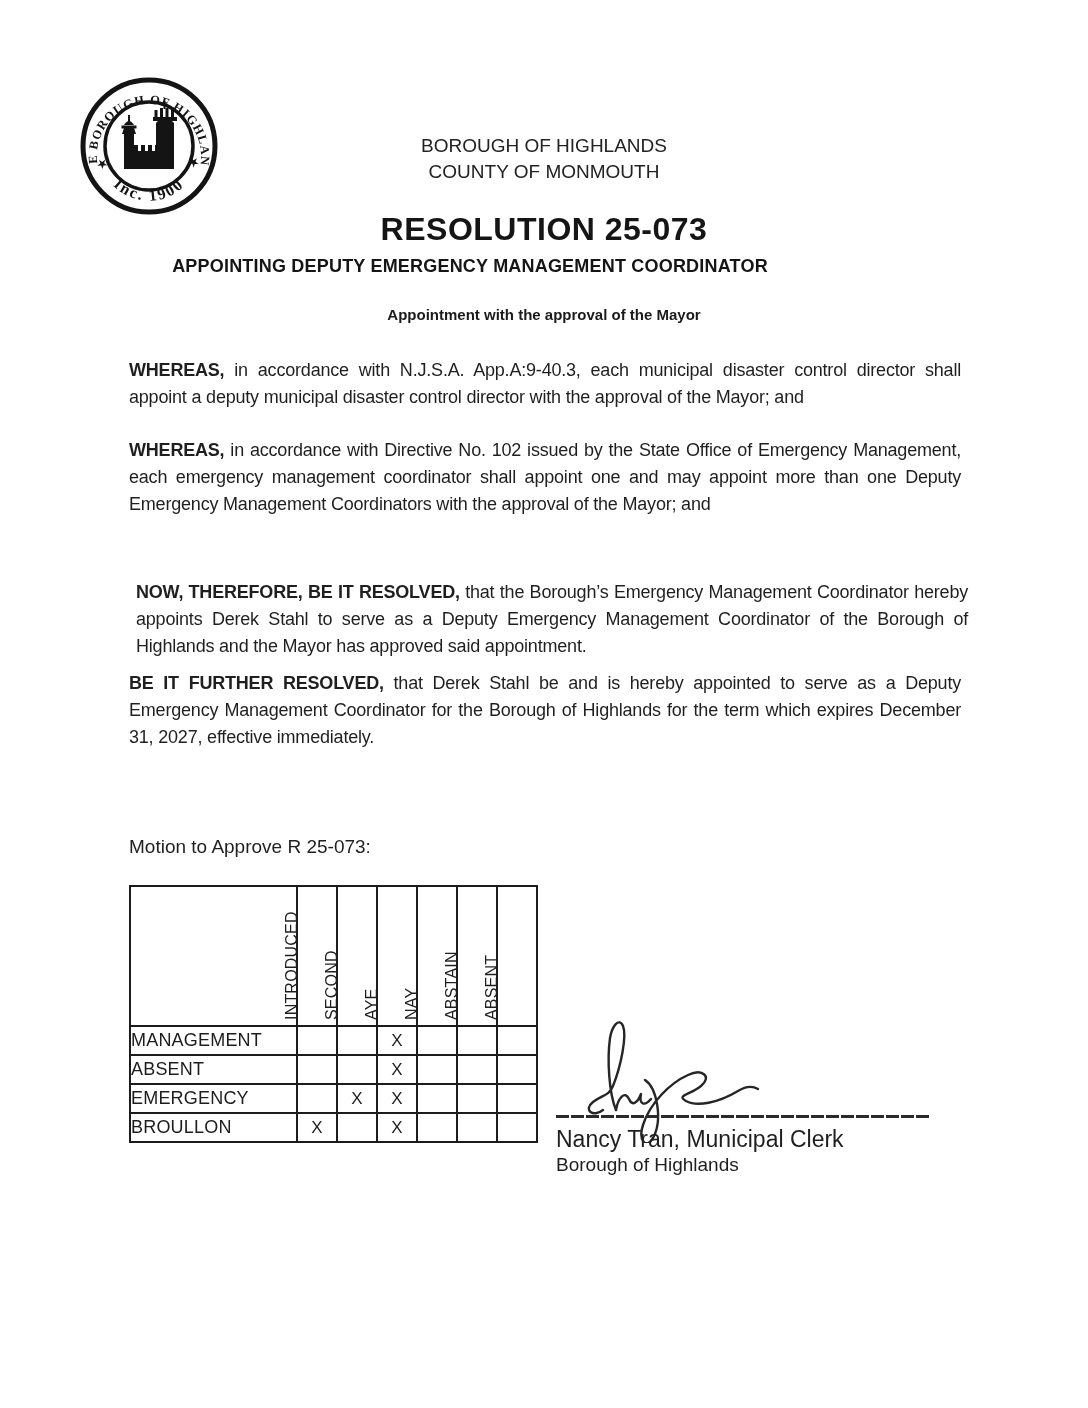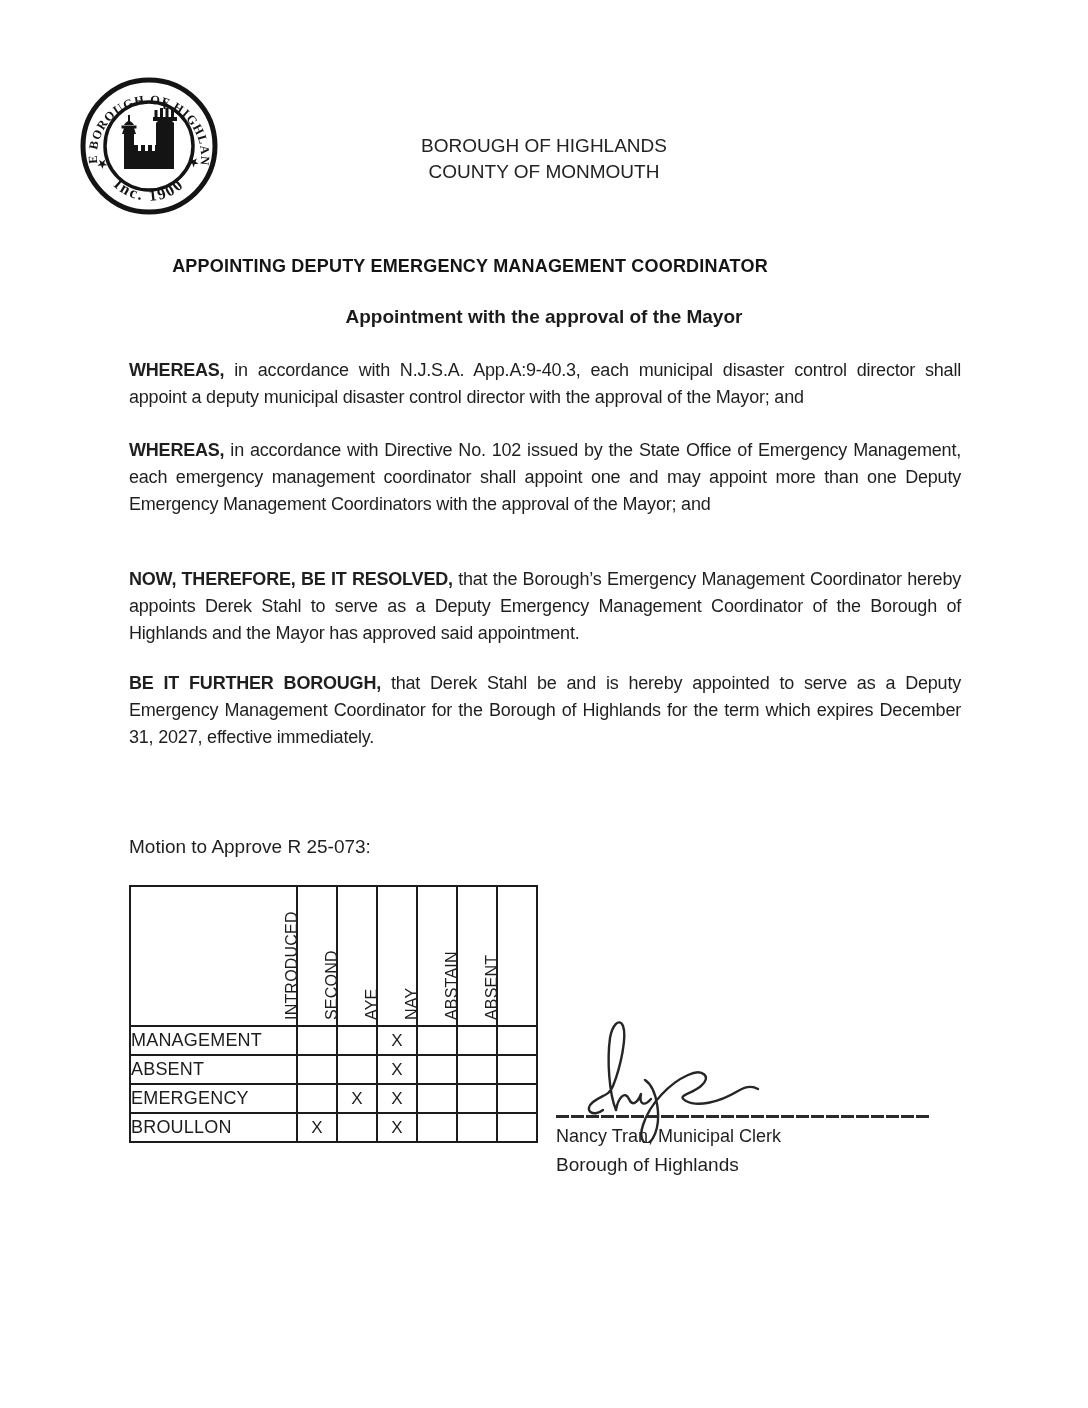--- a/index.html
+++ b/index.html
@@ -30,35 +30,35 @@
   }
   .doc-subtitle {
     left: 0; top: 256px; width: 940px;
     text-align: center;
     font-size: 18px; font-weight: bold; color: #151515;
     letter-spacing: 0.2px;
   }
   .doc-heading {
     left: 0; top: 306px; width: 1088px;
     text-align: center;
-    font-size: 19px; font-weight: bold; color: #1b1b1b;
+    font-size: 15px; font-weight: bold; color: #1b1b1b;
   }
 
   
   .para {
     left: 129px; width: 832px;
     font-size: 18px; line-height: 27px;
     text-align: justify;
     letter-spacing: -0.2px;
     color: #1f1f1f;
   }
   .para b { letter-spacing: -0.2px; }
   .p1 { top: 357px; }
   .p2 { top: 437px; }
-  .p3 { top: 566px; }
+  .p3 { top: 579px; margin-left: 7px; }
   .p4 { top: 670px; }
 
   .motion-line {
     left: 129px; top: 836px; width: 500px;
     font-size: 19px; color: #1f1f1f;
   }
 
   
   .vote-table-wrap { left: 129px; top: 885px; }
   table.vote {
@@ -109,21 +109,21 @@
   .date-line .date-value { margin-left: 22px; }
 
   .signature-svg { left: 575px; top: 1018px; }
   .signature-line {
     left: 556px; top: 1115px;
     width: 374px; height: 3px;
     background: repeating-linear-gradient(to right, #2a2a2a 0 13px, transparent 13px 15px);
   }
   .clerk-name {
     left: 556px; top: 1126px; width: 420px;
-    font-size: 18px; color: #1f1f1f;
+    font-size: 23px; color: #1f1f1f;
   }
   .clerk-org {
     left: 556px; top: 1154px; width: 420px;
     font-size: 19px; color: #1f1f1f;
   }
 
   .seal-wrap { left: 76px; top: 71px; }
 </style>
 </head>
 <body>
@@ -167,30 +167,31 @@
         <rect x="87.5" y="30" width="2" height="8"></rect>
       </g>
     </svg>
   </div>
 
   <div class="abs doc-header">
     <div>BOROUGH OF HIGHLANDS</div>
     <div>COUNTY OF MONMOUTH</div>
   </div>
 
+  <div class="abs doc-title">RESOLUTION 25-073</div>
   <div class="abs doc-subtitle">APPOINTING DEPUTY EMERGENCY MANAGEMENT COORDINATOR</div>
   <div class="abs doc-heading">Appointment with the approval of the Mayor</div>
 
   <p class="abs para p1"><b>WHEREAS,</b><span> in accordance with N.J.S.A. App.A:9-40.3, each municipal disaster control director shall appoint a deputy municipal disaster control director with the approval of the Mayor; and</span></p>
 
   <p class="abs para p2"><b>WHEREAS,</b><span> in accordance with Directive No. 102 issued by the State Office of Emergency Management, each emergency management coordinator shall appoint one and may appoint more than one Deputy Emergency Management Coordinators with the approval of the Mayor; and</span></p>
 
   <p class="abs para p3"><b>NOW, THEREFORE, BE IT RESOLVED,</b><span> that the Borough’s Emergency Management Coordinator hereby appoints Derek Stahl to serve as a Deputy Emergency Management Coordinator of the Borough of Highlands and the Mayor has approved said appointment.</span></p>
 
-  <p class="abs para p4"><b>BE IT FURTHER BOROUGH,</b><span> that Derek Stahl be and is hereby appointed to serve as a Deputy Emergency Management Coordinator for the Borough of Highlands for the term which expires December 31, 2027, effective immediately.</span></p>
+  <p class="abs para p4"><b>BE IT FURTHER RESOLVED,</b><span> that Derek Stahl be and is hereby appointed to serve as a Deputy Emergency Management Coordinator for the Borough of Highlands for the term which expires December 31, 2027, effective immediately.</span></p>
 
   <div class="abs motion-line">Motion to Approve R 25-073:</div>
 
   <div class="abs vote-table-wrap">
     <table class="vote">
       <colgroup>
         <col style="width:167px">
         <col style="width:40px">
           <col style="width:40px">
           <col style="width:40px">

